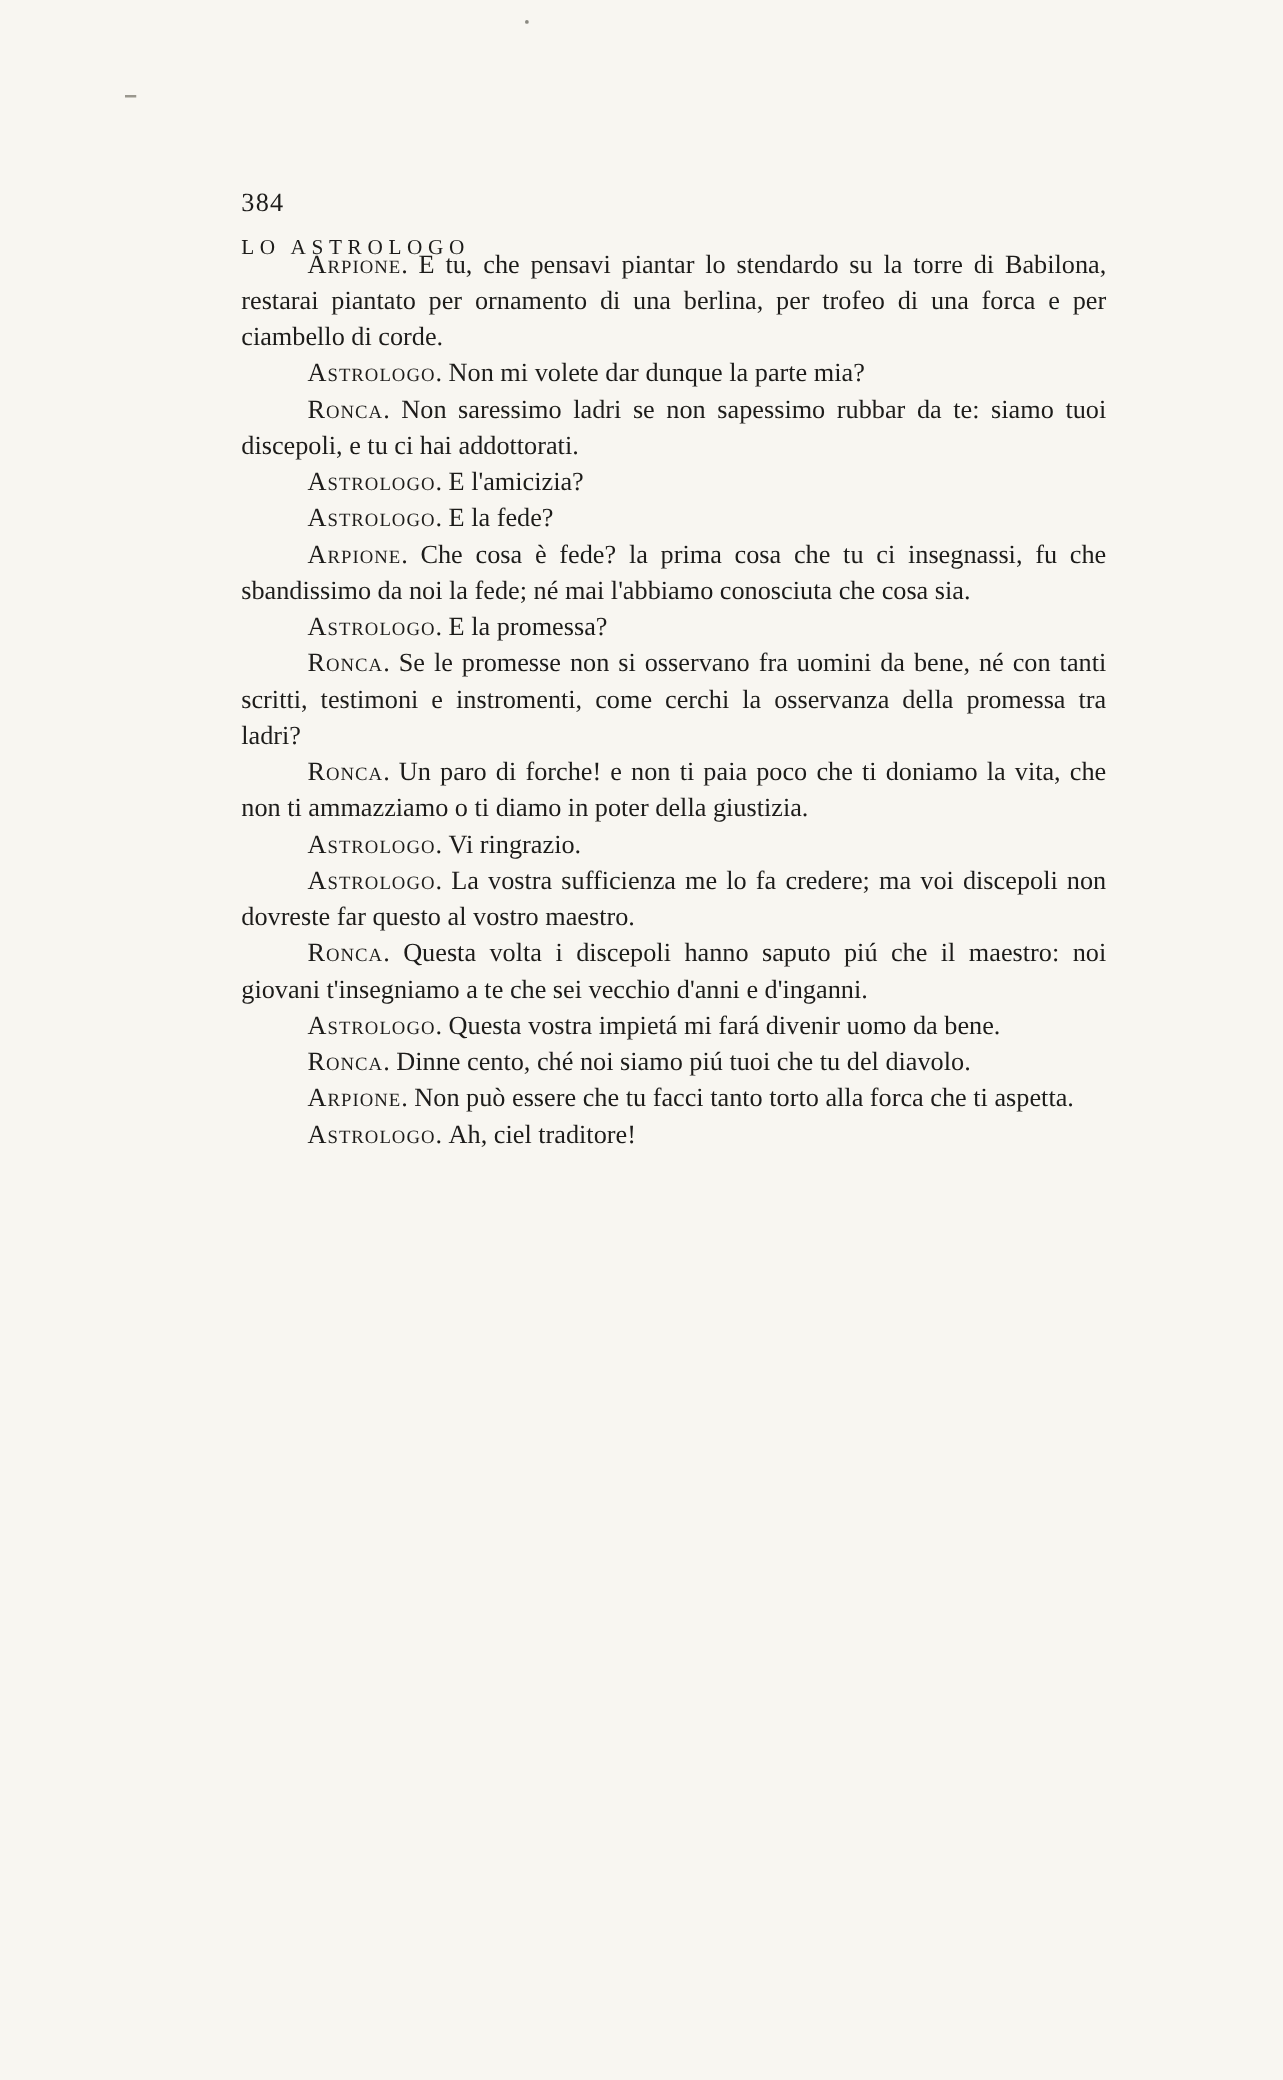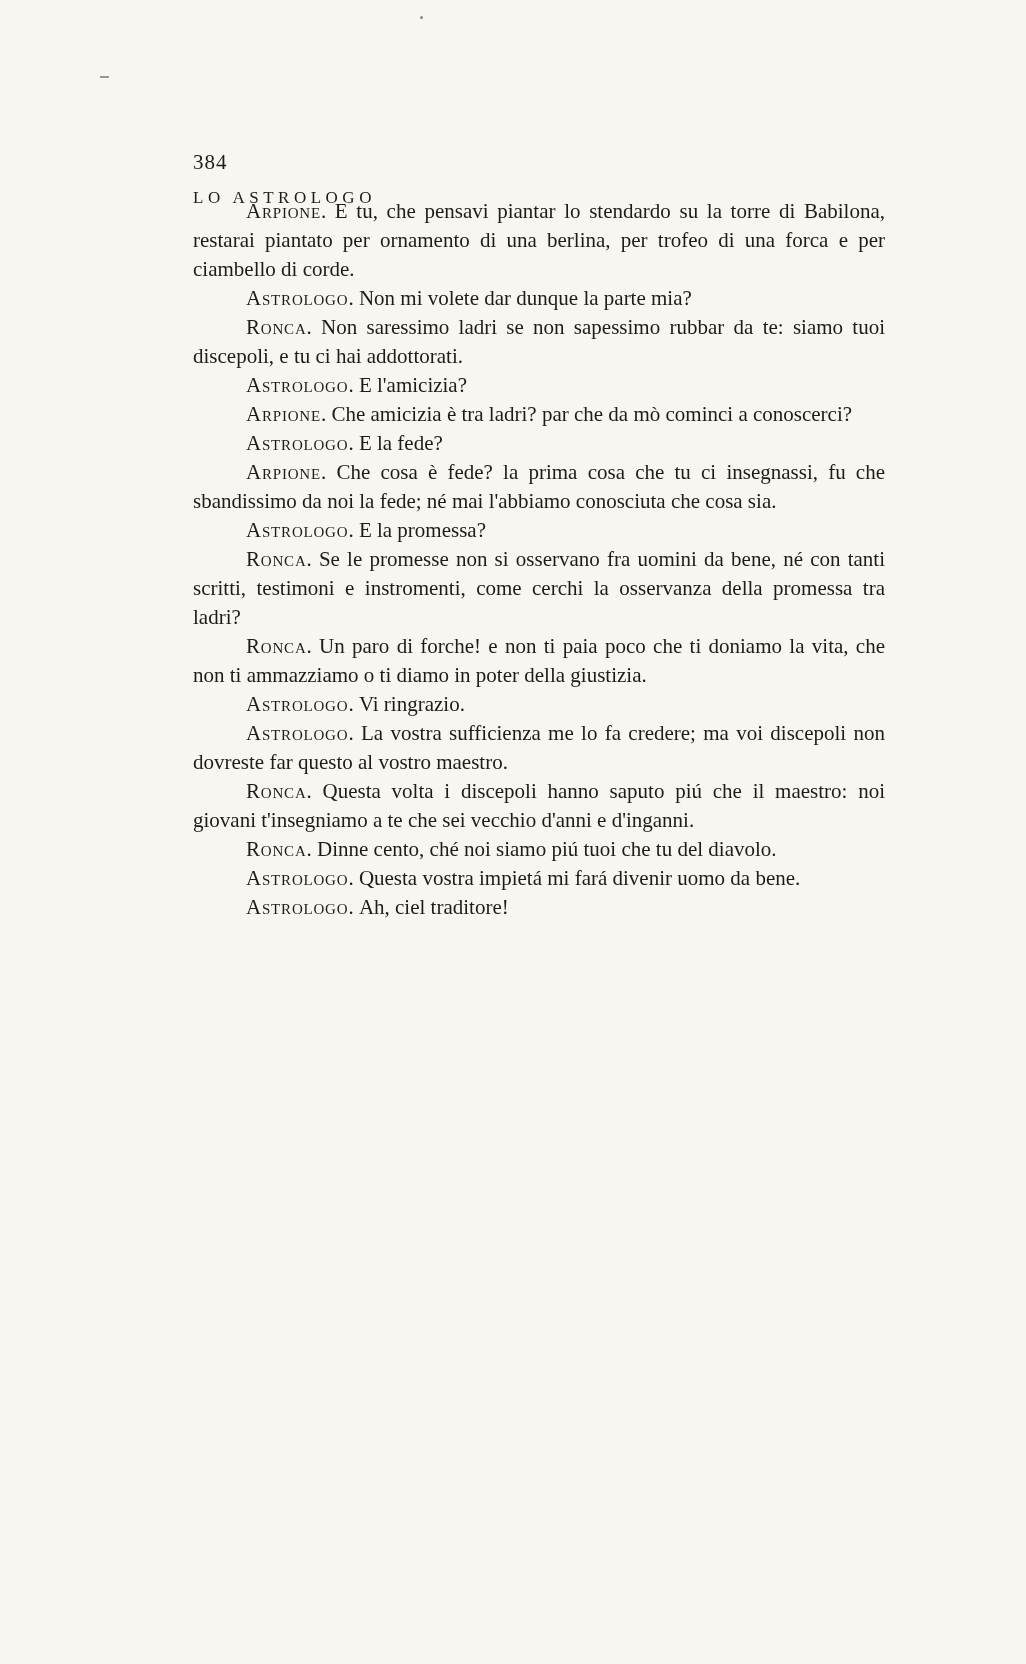--- a/index.html
+++ b/index.html
@@ -87,27 +87,27 @@
   <div class="page-header">
     <span class="page-number">384</span>
     <span class="running-title">LO ASTROLOGO</span>
   </div>
 
   <div class="text-block" id="dialogue-container">
       <p class="para"><span class="speaker">Arpione</span><span>.&nbsp;E tu, che pensavi piantar lo stendardo su la torre di Babilona, restarai piantato per ornamento di una berlina, per trofeo di una forca e per ciambello di corde.</span></p>
       <p class="para"><span class="speaker">Astrologo</span><span>.&nbsp;Non mi volete dar dunque la parte mia?</span></p>
       <p class="para"><span class="speaker">Ronca</span><span>.&nbsp;Non saressimo ladri se non sapessimo rubbar da te: siamo tuoi discepoli, e tu ci hai addottorati.</span></p>
       <p class="para"><span class="speaker">Astrologo</span><span>.&nbsp;E l'amicizia?</span></p>
-      <p class="para"><span class="speaker">Arpione</span><span>.&nbsp;Che amicizia è tra ladri? par che da mò cominci a conoscerci?</span></p>
       <p class="para"><span class="speaker">Astrologo</span><span>.&nbsp;E la fede?</span></p>
       <p class="para"><span class="speaker">Arpione</span><span>.&nbsp;Che cosa è fede? la prima cosa che tu ci insegnassi, fu che sbandissimo da noi la fede; né mai l'abbiamo conosciuta che cosa sia.</span></p>
       <p class="para"><span class="speaker">Astrologo</span><span>.&nbsp;E la promessa?</span></p>
       <p class="para"><span class="speaker">Ronca</span><span>.&nbsp;Se le promesse non si osservano fra uomini da bene, né con tanti scritti, testimoni e instromenti, come cerchi la osservanza della promessa tra ladri?</span></p>
       <p class="para"><span class="speaker">Ronca</span><span>.&nbsp;Un paro di forche! e non ti paia poco che ti doniamo la vita, che non ti ammazziamo o ti diamo in poter della giustizia.</span></p>
       <p class="para"><span class="speaker">Astrologo</span><span>.&nbsp;Vi ringrazio.</span></p>
       <p class="para"><span class="speaker">Astrologo</span><span>.&nbsp;La vostra sufficienza me lo fa credere; ma voi discepoli non dovreste far questo al vostro maestro.</span></p>
       <p class="para"><span class="speaker">Ronca</span><span>.&nbsp;Questa volta i discepoli hanno saputo piú che il maestro: noi giovani t'insegniamo a te che sei vecchio d'anni e d'inganni.</span></p>
+      <p class="para"><span class="speaker">Astrologo</span><span>.&nbsp;Questa vostra impietá mi fará divenir uomo da bene.</span></p>
       <p class="para"><span class="speaker">Ronca</span><span>.&nbsp;Dinne cento, ché noi siamo piú tuoi che tu del diavolo.</span></p>
-      <p class="para"><span class="speaker">Astrologo</span><span>.&nbsp;Questa vostra impietá mi fará divenir uomo da bene.</span></p>
+      <p class="para"><span class="speaker">Arpione</span><span>.&nbsp;Non può essere che tu facci tanto torto alla forca che ti aspetta.</span></p>
       <p class="para"><span class="speaker">Astrologo</span><span>.&nbsp;Ah, ciel traditore!</span></p>
     </div>
 
 </div>
 
 </body></html>

